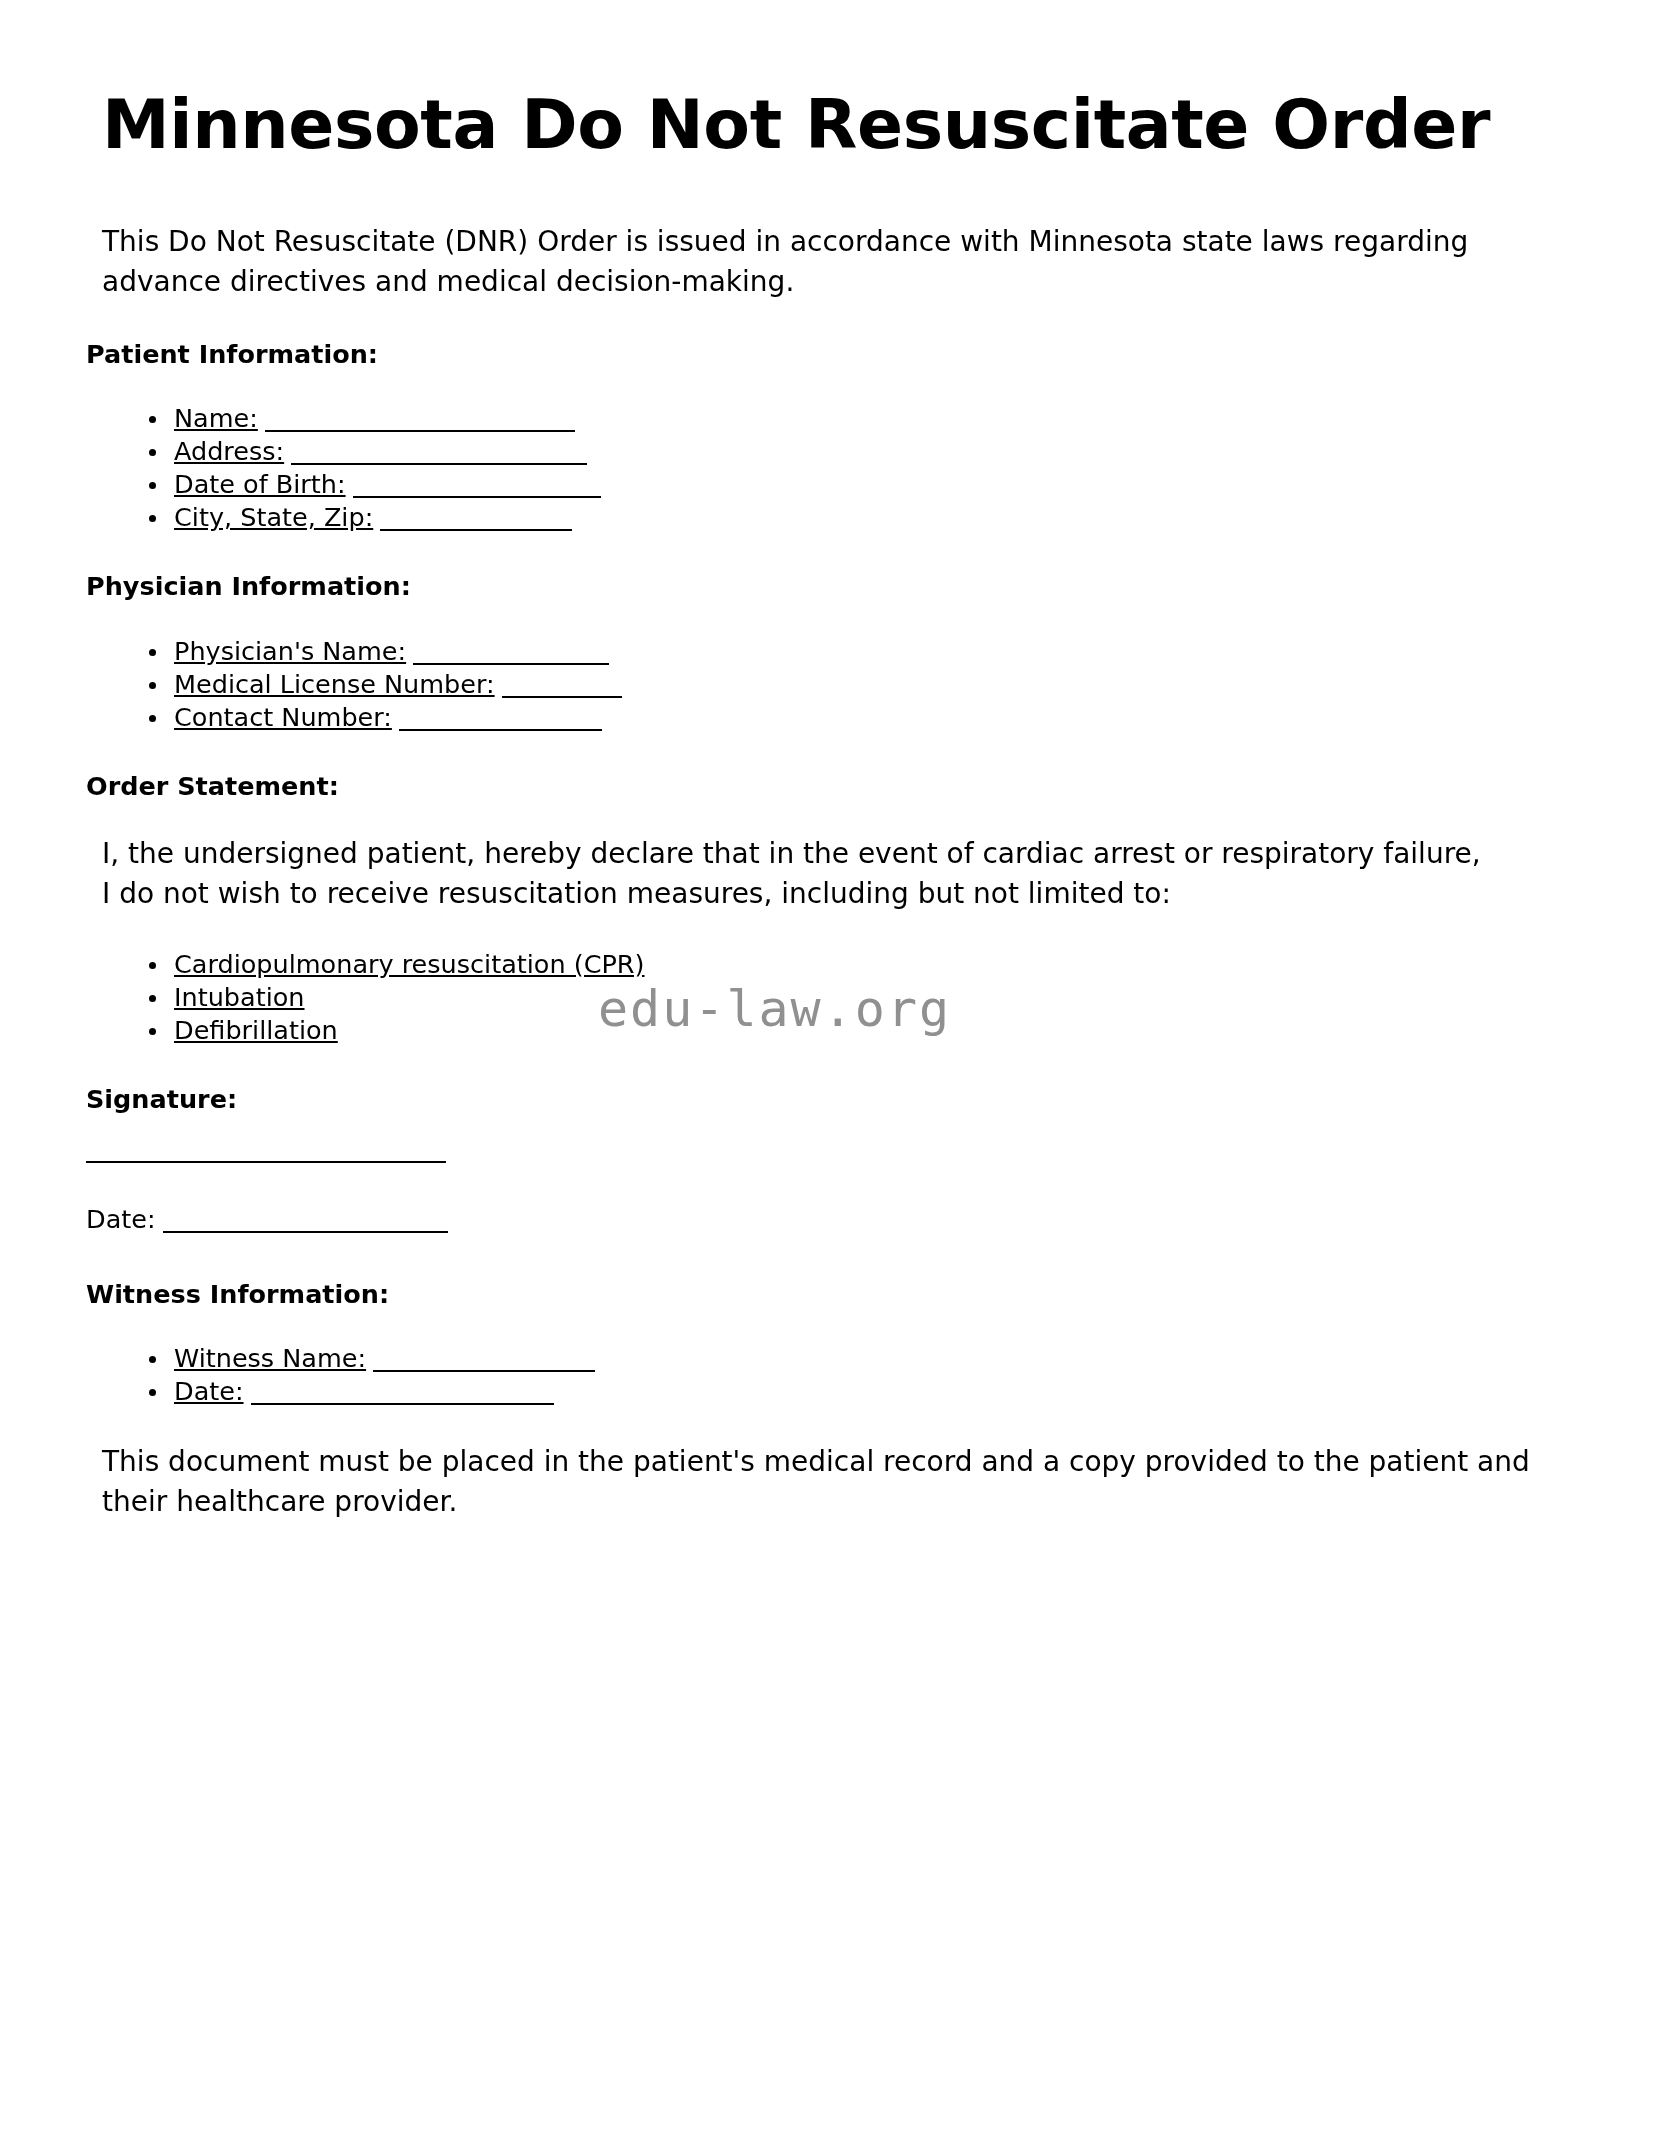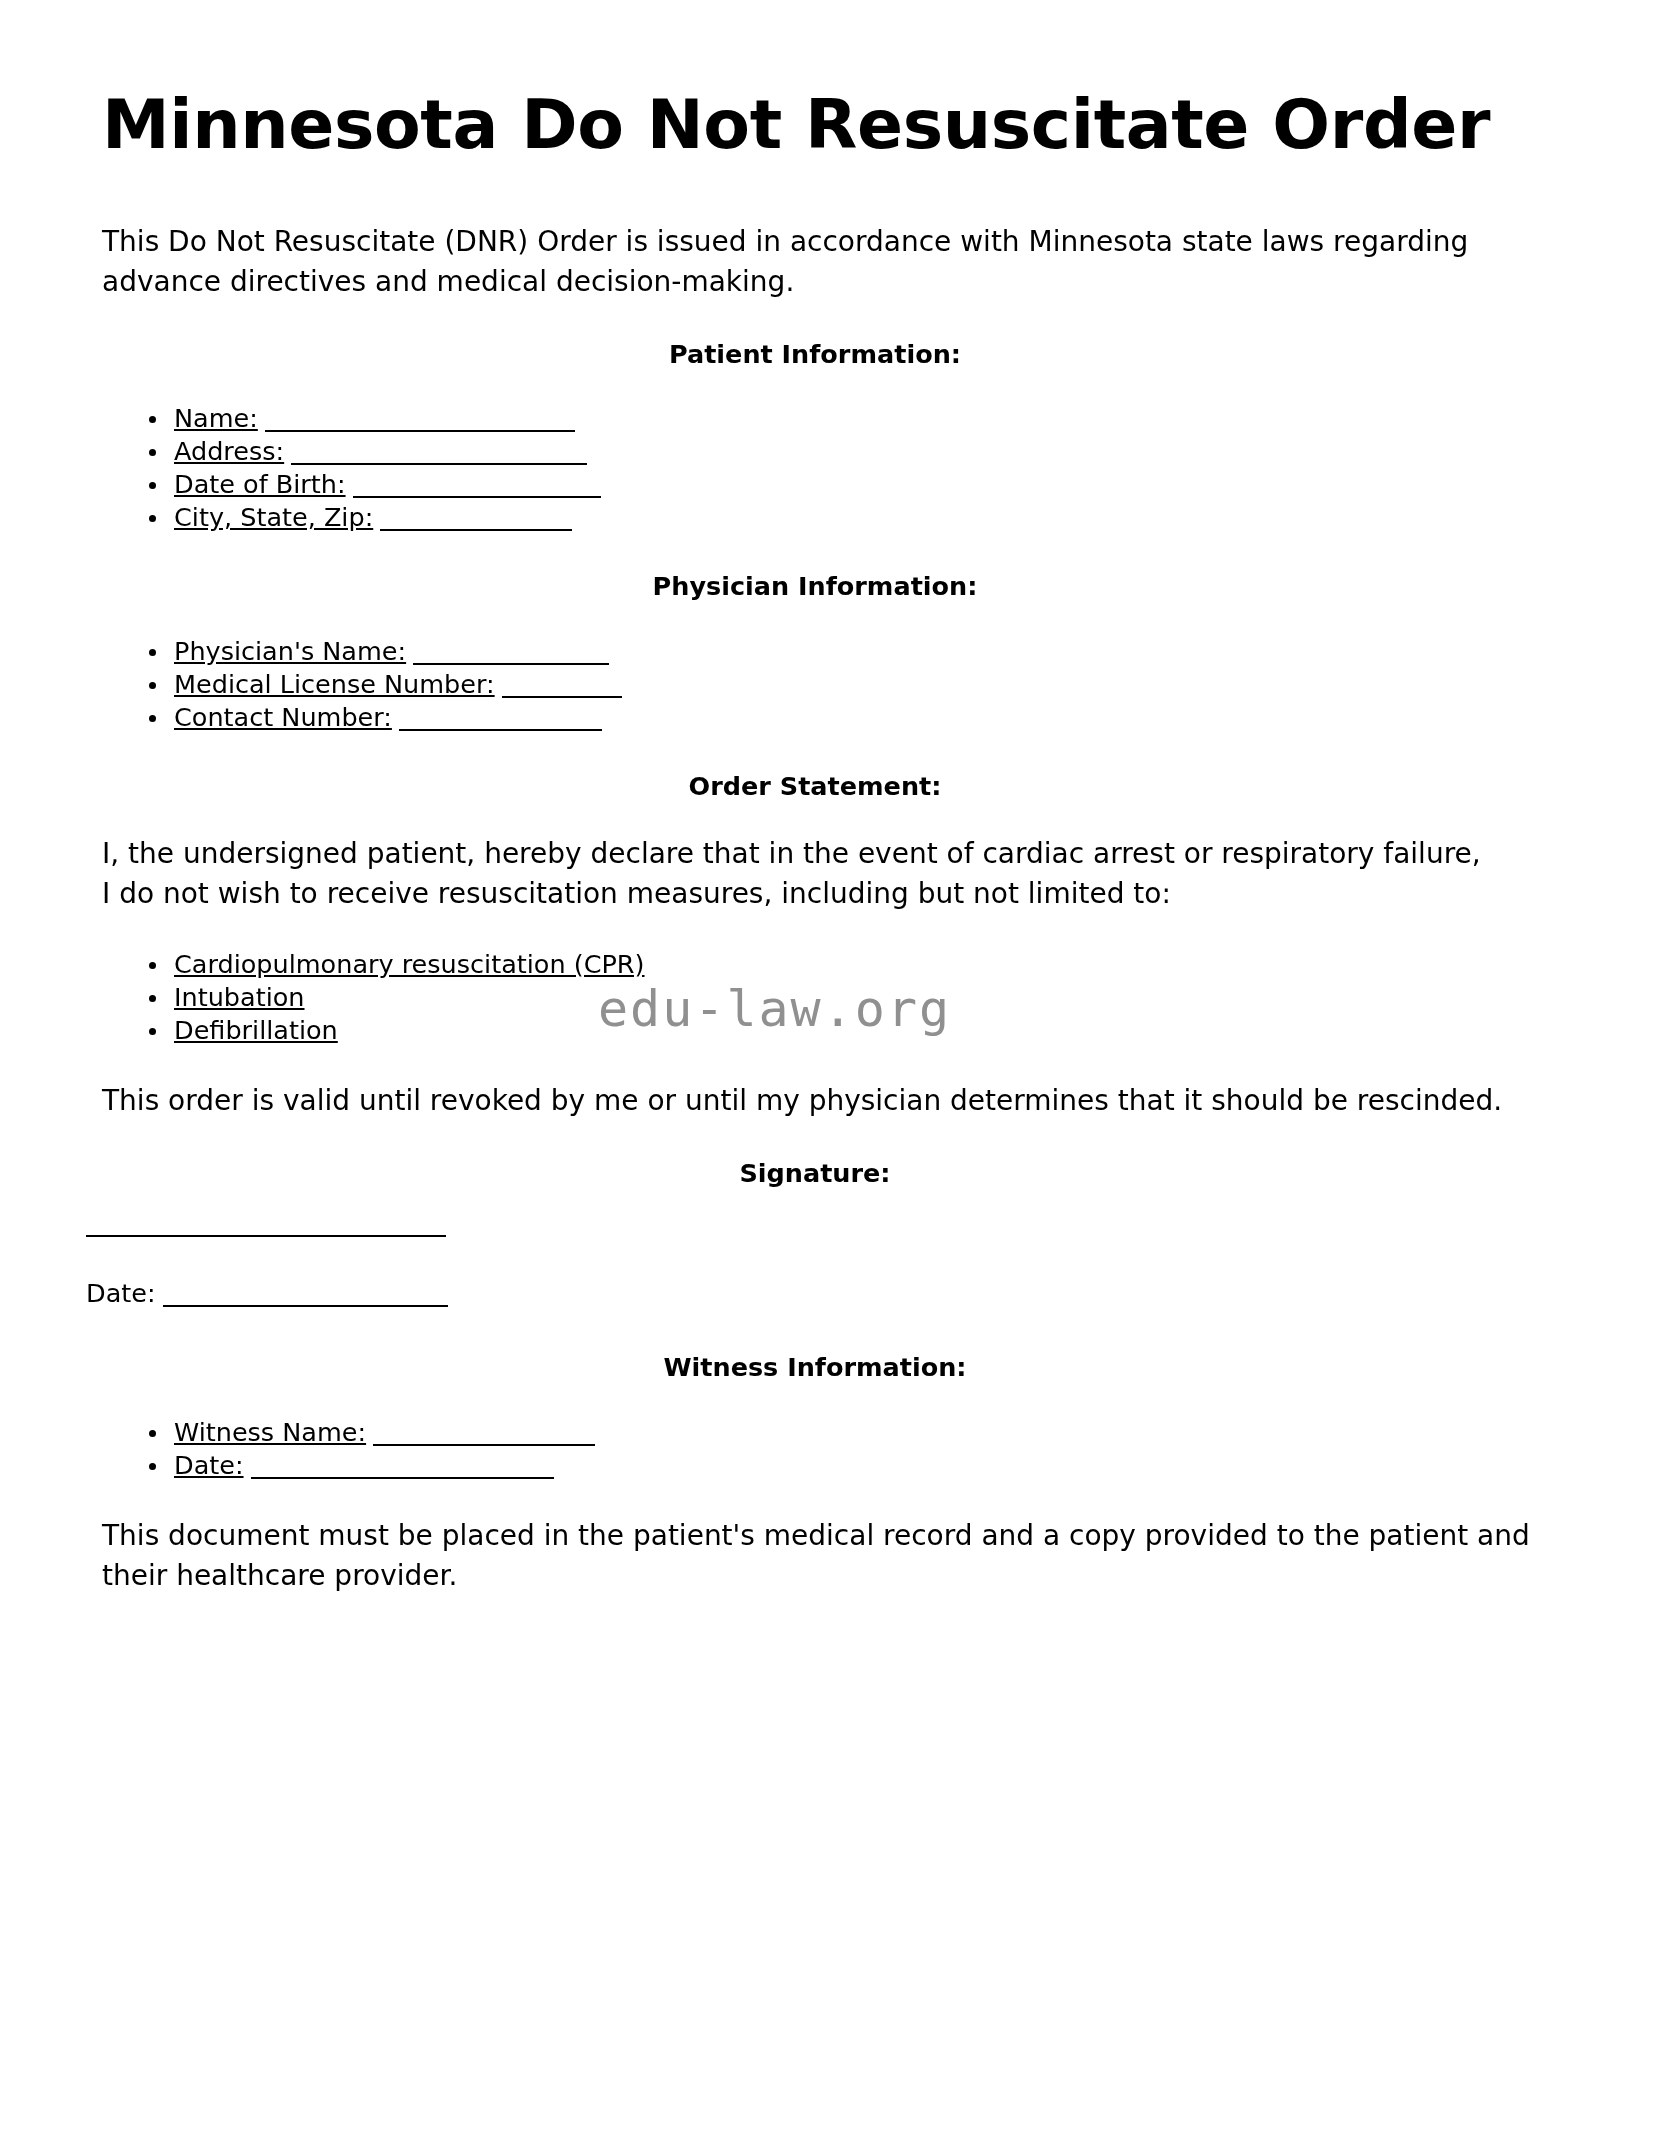--- a/index.html
+++ b/index.html
@@ -64,21 +64,20 @@
     max-width: 1430px;
   }
   .para.narrow { max-width: 1395px; }
 
   
   .sec-head {
     font-size: 25.5px;
     font-weight: bold;
     line-height: 1.42;
     margin: 0 0 30px 0;
-    text-align: center;
   }
   .sec-head.tight { margin-bottom: 8px; }
 
   
   ul.blist {
     list-style: none;
     margin: 0 0 34px 0;
     padding: 0 0 0 60px;
     text-decoration: underline;
   }
@@ -169,21 +168,20 @@
     <div class="sec-head">Order Statement:</div>
 
     <p class="para narrow">I, the undersigned patient, hereby declare that in the event of cardiac arrest or respiratory failure, I do not wish to receive resuscitation measures, including but not limited to:</p>
 
     <ul class="blist">
       <li>Cardiopulmonary resuscitation (CPR)</li>
       <li>Intubation</li>
       <li>Defibrillation</li>
     </ul>
 
-    <p class="para">This order is valid until revoked by me or until my physician determines that it should be rescinded.</p>
 
     <div class="sec-head tight">Signature:</div>
 
     <div class="sig-line" style="width:360px"></div>
 
     <div class="sig-date">
       <span>Date:</span><span class="fill" style="width:285px"></span>
     </div>
 
     <div class="sec-head">Witness Information:</div>

